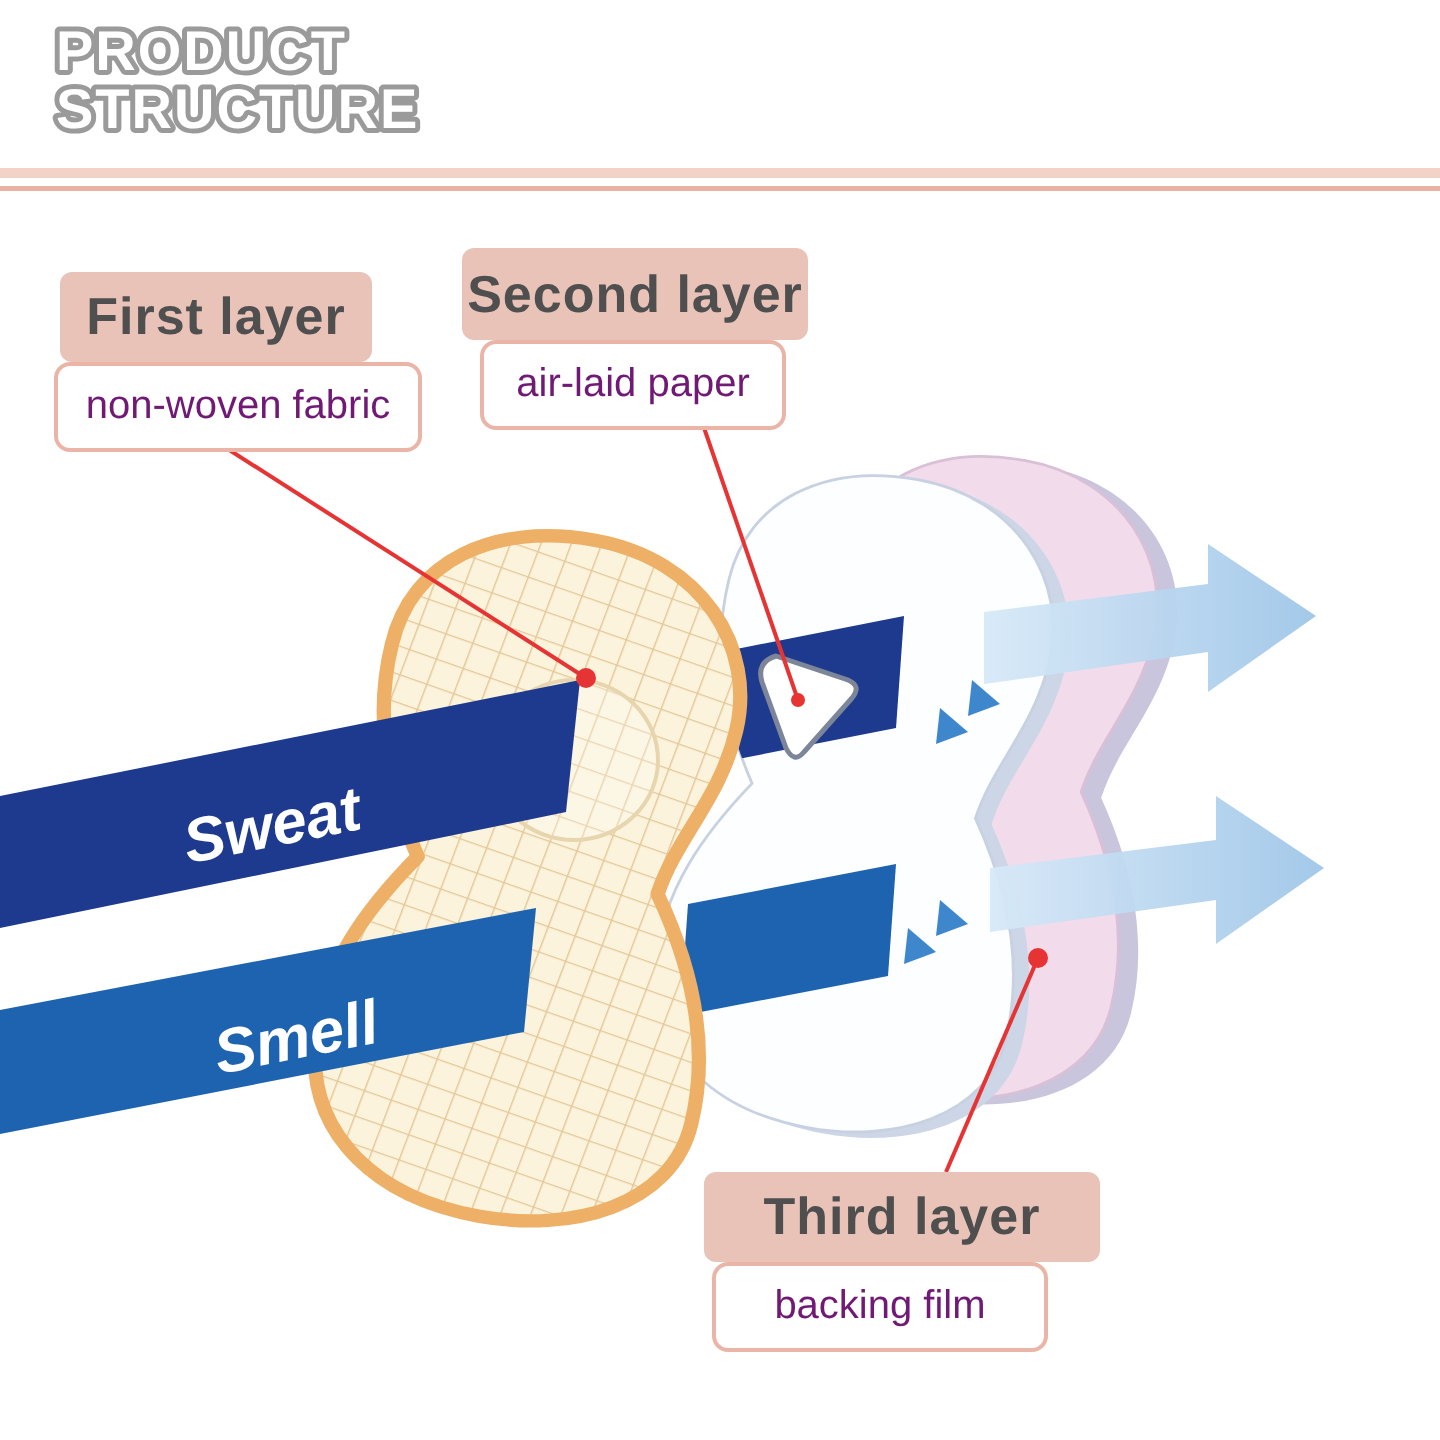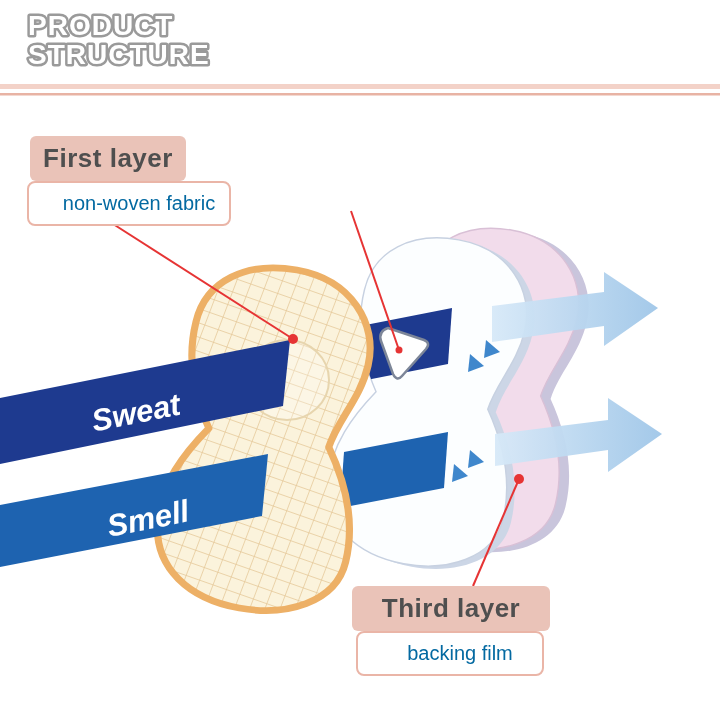--- a/index.html
+++ b/index.html
@@ -1,21 +1,21 @@
 <!DOCTYPE html>
 <html><head>
 <meta charset="utf-8">
 <style>
   html,body{margin:0;padding:0;background:#ffffff;font-family:"Liberation Sans",sans-serif;}
   .stage{position:relative;width:720px;height:720px;overflow:hidden;background:#fff;}
   .stage svg{position:absolute;left:0;top:0;}
   .pill{position:absolute;background:#eac3b8;border-radius:6px;display:flex;align-items:center;
         justify-content:center;color:#4f4f4f;font-size:26px;letter-spacing:.5px;font-weight:bold;}
   .material{position:absolute;background:#fff;border:2px solid #eab5a7;border-radius:8px;
-        display:flex;align-items:center;justify-content:center;color:#0369a1;font-size:20px;padding-left:20px;}
+        display:flex;align-items:center;justify-content:center;color:#701a75;font-size:20px;}
 </style>
 </head>
 <body>
 
 <div class="stage">
 
 <svg width="720" height="720" viewBox="0 0 720 720">
   <defs>
     <path id="peanutBase" d="M 4,-172 C 58,-170 90,-128 86,-84 C 83,-48 64,-24 59,6 C 80,40 95,80 91,122 C 87,166 40,187 -6,185 C -56,183 -94,156 -97,108 C -99,68 -81,34 -60,4 C -79,-28 -91,-64 -87,-104 C -83,-148 -46,-174 4,-172 Z"></path>
     <pattern id="grid" width="14" height="14" patternUnits="userSpaceOnUse" patternTransform="rotate(12)">
@@ -81,20 +81,26 @@
   <circle cx="519" cy="479" r="5" fill="#e63434"></circle>
 </svg>
 
 <div class="pill" style="left:30px;top:136px;width:156px;height:45px">
   <span>First layer</span>
 </div>
 <div class="material" style="left:27px;top:181px;width:180px;height:41px">
   <span>non-woven fabric</span>
 </div>
 
+<div class="pill" style="left:231px;top:124px;width:173px;height:46px">
+  <span>Second layer</span>
+</div>
+<div class="material" style="left:240px;top:170px;width:149px;height:41px">
+  <span>air-laid paper</span>
+</div>
 
 <div class="pill" style="left:352px;top:586px;width:198px;height:45px">
   <span>Third layer</span>
 </div>
 <div class="material" style="left:356px;top:631px;width:164px;height:41px">
   <span>backing film</span>
 </div>
 
 </div>
 

